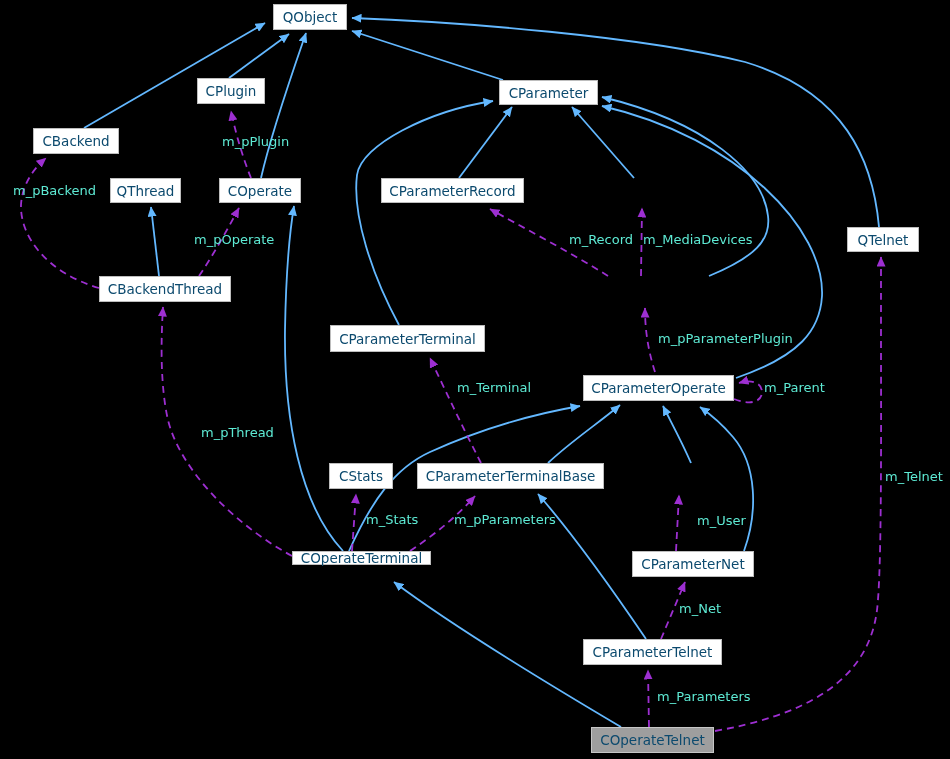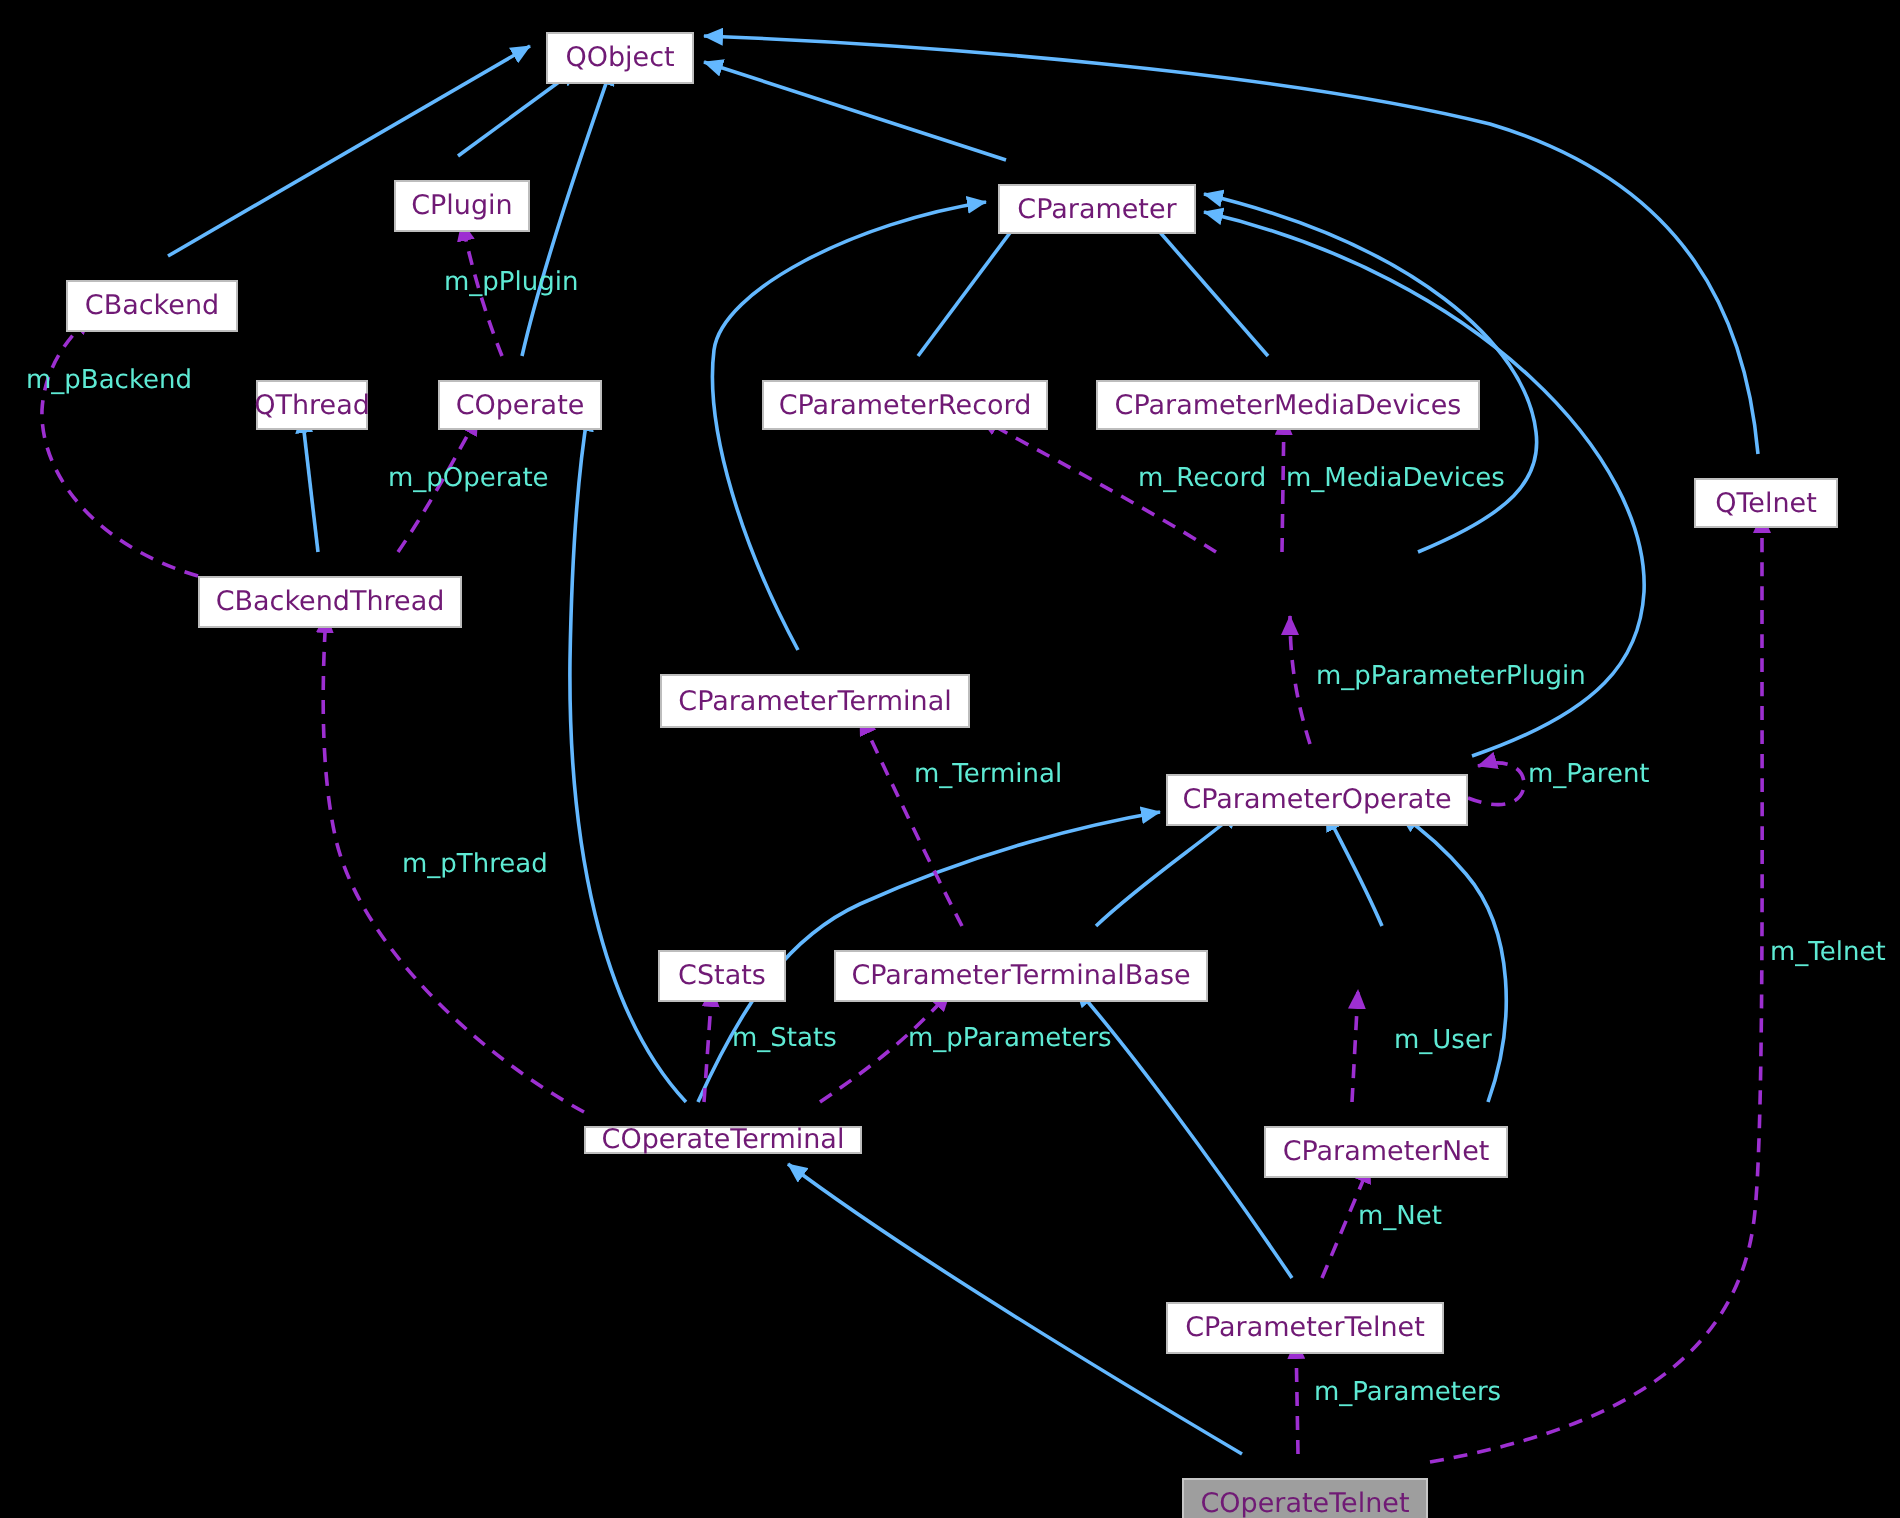--- a/index.html
+++ b/index.html
@@ -1,21 +1,21 @@
 <!DOCTYPE html>
 <html><head>
 <meta charset="utf-8">
 <style>
   html,body{margin:0;padding:0;background:#000;}
   #canvas{position:relative;width:950px;height:759px;background:#000;overflow:hidden;
           font-family:"DejaVu Sans","Liberation Sans",sans-serif;}
   #edges{position:absolute;left:0;top:0;width:950px;height:759px;}
   .node{position:absolute;box-sizing:border-box;background:#ffffff;border:1px solid #bdbdbd;
-        color:#701a75;display:flex;align-items:center;justify-content:center;
-        font-size:13.5px;white-space:nowrap;z-index:2;cursor:pointer;margin-top:12px;}
+        color:#0c4a6e;display:flex;align-items:center;justify-content:center;
+        font-size:13.5px;white-space:nowrap;z-index:2;cursor:pointer;}
   .node.highlight{background:#9e9e9e;border:1px solid #c6c6c6;}
   .elabel{position:absolute;color:#5eead4;font-size:13px;white-space:nowrap;z-index:3;}
   .ipath{fill:none;stroke:#63b8ff;stroke-width:1.8;}
   .mpath{fill:none;stroke:#9d2fd1;stroke-width:1.8;stroke-dasharray:7 5;}
 </style>
 </head>
 <body>
 
 <div id="canvas">
 
@@ -61,26 +61,25 @@
     <path class="mpath" d="M 410,551 C 438,532 456,517 475,496" marker-end="url(#arrP)"></path>
     <path class="mpath" d="M 676,551 L 679,495" marker-end="url(#arrP)"></path>
     <path class="mpath" d="M 661,639 L 685,582" marker-end="url(#arrP)"></path>
     <path class="mpath" d="M 715,731 C 800,716 868,684 877,610 C 882,570 881,420 881,330 C 881,300 881,277 881,257" marker-end="url(#arrP)"></path>
     <path class="mpath" d="M 649,727 L 648,670" marker-end="url(#arrP)"></path>
   </svg>
 
   <div class="node" style="left:273px;top:4px;width:74px;height:26px">QObject</div>
   <div class="node" style="left:197px;top:78px;width:68px;height:26px">CPlugin</div>
   <div class="node" style="left:33px;top:128px;width:86px;height:26px">CBackend</div>
-  <div class="node" style="left:128px;top:178px;width:56px;height:25px">QThread</div>
+  <div class="node" style="left:110px;top:178px;width:71px;height:25px">QThread</div>
   <div class="node" style="left:219px;top:178px;width:82px;height:25px">COperate</div>
   <div class="node" style="left:99px;top:276px;width:132px;height:26px">CBackendThread</div>
   <div class="node" style="left:499px;top:80px;width:99px;height:25px">CParameter</div>
   <div class="node" style="left:381px;top:178px;width:143px;height:25px">CParameterRecord</div>
-  <div class="node" style="left:548px;top:178px;width:192px;height:25px">CParameterMediaDevices</div>
   <div class="node" style="left:847px;top:227px;width:72px;height:25px">QTelnet</div>
   <div class="node" style="left:330px;top:325px;width:155px;height:27px">CParameterTerminal</div>
   <div class="node" style="left:583px;top:375px;width:151px;height:26px">CParameterOperate</div>
   <div class="node" style="left:329px;top:463px;width:64px;height:26px">CStats</div>
   <div class="node" style="left:417px;top:463px;width:187px;height:26px">CParameterTerminalBase</div>
   <div class="node" style="left:292px;top:551px;width:139px;height:14px">COperateTerminal</div>
   <div class="node" style="left:632px;top:551px;width:122px;height:26px">CParameterNet</div>
   <div class="node" style="left:583px;top:639px;width:139px;height:26px">CParameterTelnet</div>
   <div class="node highlight" style="left:591px;top:727px;width:123px;height:26px">COperateTelnet</div>
 

